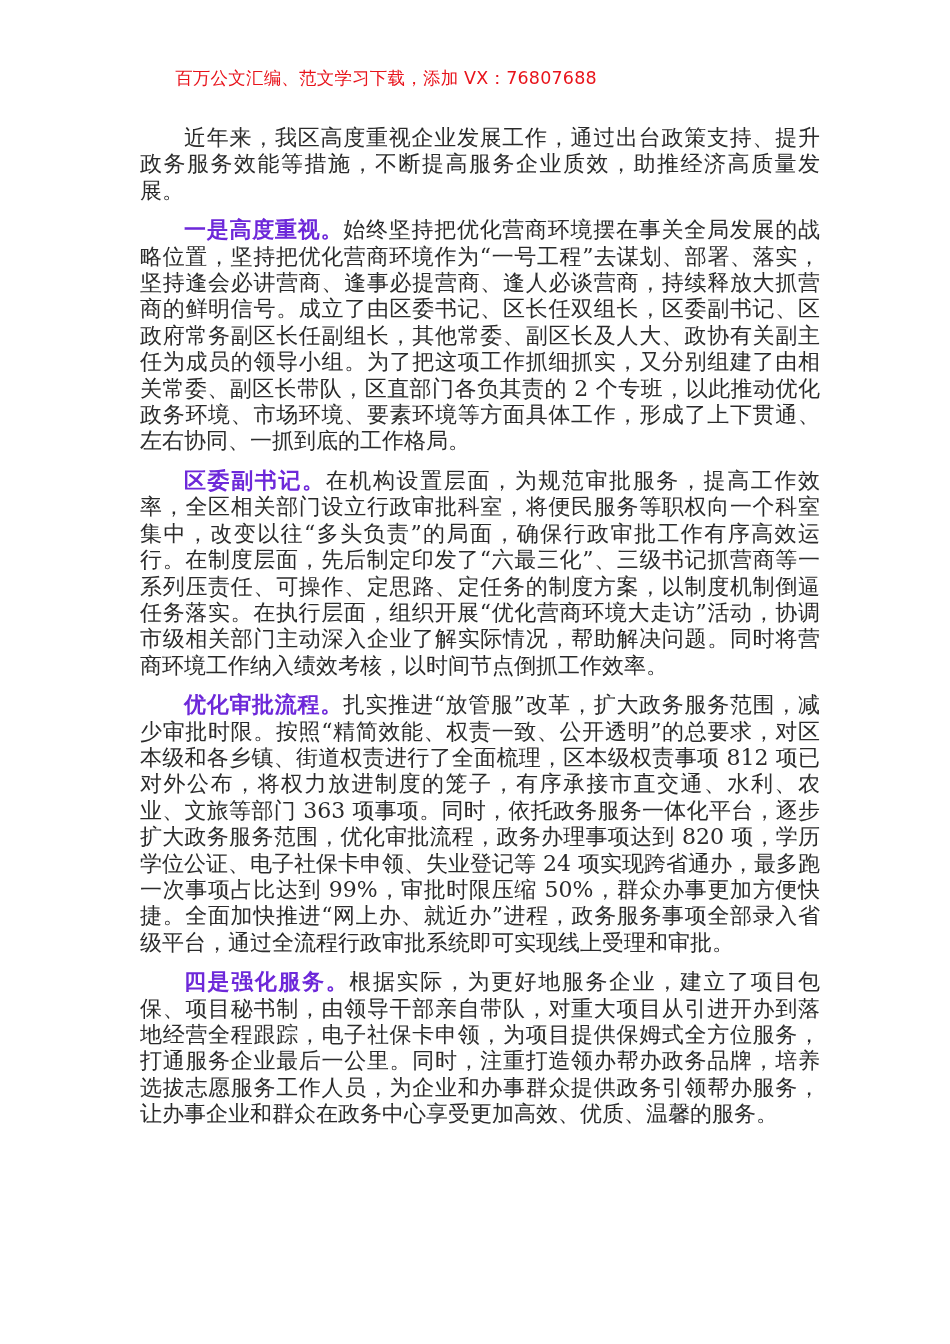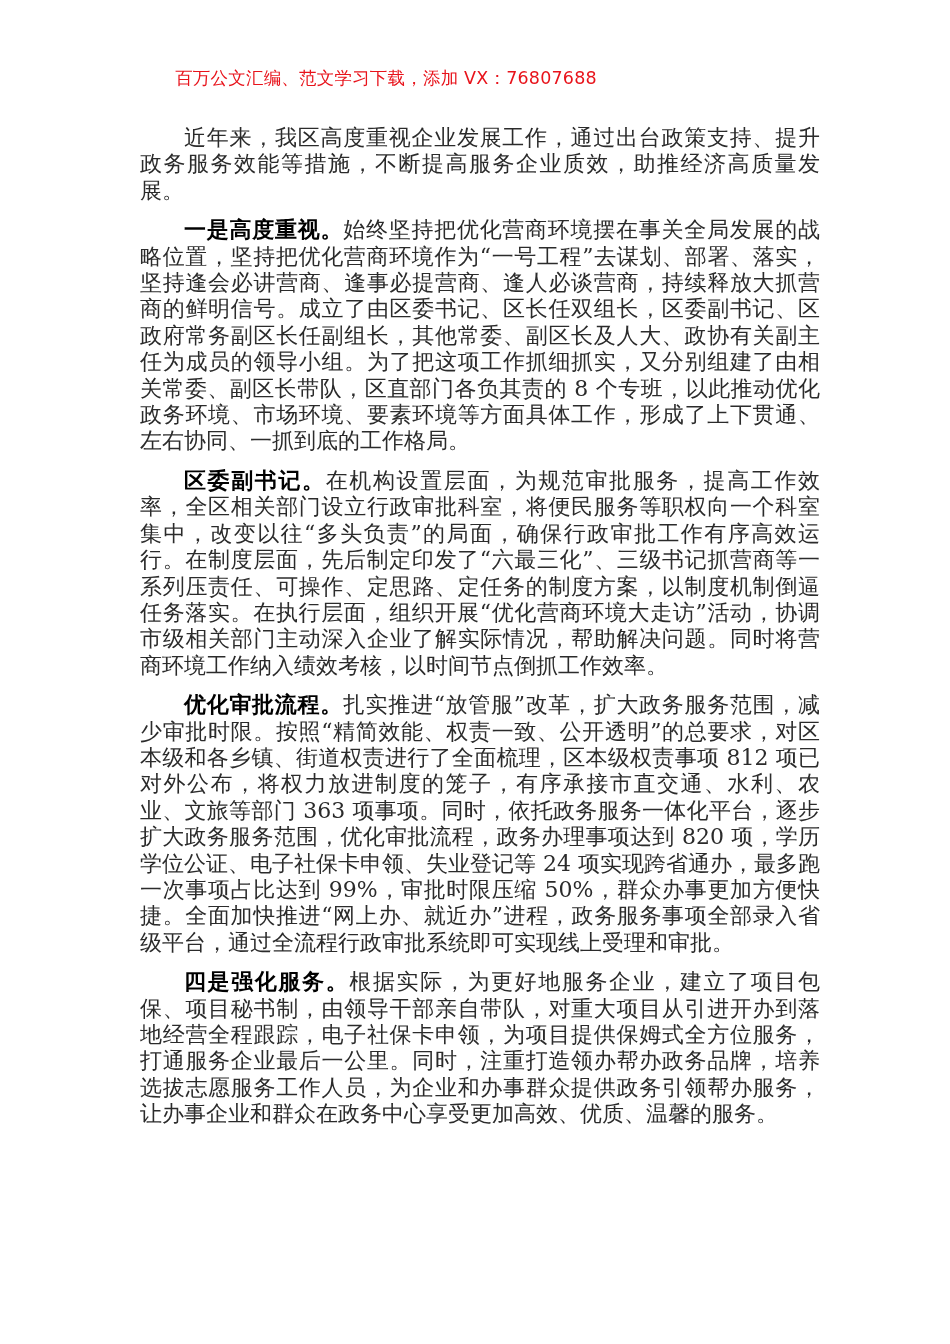--- a/index.html
+++ b/index.html
@@ -7,30 +7,30 @@
   .header {
     position: absolute; top: 66px; left: 0; width: 772px; text-align: center;
     color: #e8131b; font-family: "DejaVu Sans", sans-serif; font-size: 17.5px; letter-spacing: 0.2px;
   }
   .content {
     position: absolute; top: 125px; left: 140px; width: 680px;
     font-family: "DejaVu Serif", serif; font-size: 22px; line-height: 26.4px;
     color: #2b2b2b; text-align: justify;
   }
   .para { margin: 0 0 12px 0; text-indent: 2em; }
-  .lead { font-weight: bold; color: #000000; }
+  .lead { font-weight: bold; color: #6d28d9; }
 </style>
 </head>
 <body>
 
 <div class="header">百万公文汇编、范文学习下载，添加 VX：76807688</div>
 
 <div class="content">
   <p class="para">近年来，我区高度重视企业发展工作，通过出台政策支持、提升政务服务效能等措施，不断提高服务企业质效，助推经济高质量发展。</p>
 
-  <p class="para"><span class="lead">一是高度重视。</span><span>始终坚持把优化营商环境摆在事关全局发展的战略位置，坚持把优化营商环境作为“一号工程”去谋划、部署、落实，坚持逢会必讲营商、逢事必提营商、逢人必谈营商，持续释放大抓营商的鲜明信号。成立了由区委书记、区长任双组长，区委副书记、区政府常务副区长任副组长，其他常委、副区长及人大、政协有关副主任为成员的领导小组。为了把这项工作抓细抓实，又分别组建了由相关常委、副区长带队，区直部门各负其责的 8 个专班，以此推动优化政务环境、市场环境、要素环境等方面具体工作，形成了上下贯通、左右协同、一抓到底的工作格局。</span></p>
+  <p class="para"><span class="lead">一是高度重视。</span><span>始终坚持把优化营商环境摆在事关全局发展的战略位置，坚持把优化营商环境作为“一号工程”去谋划、部署、落实，坚持逢会必讲营商、逢事必提营商、逢人必谈营商，持续释放大抓营商的鲜明信号。成立了由区委书记、区长任双组长，区委副书记、区政府常务副区长任副组长，其他常委、副区长及人大、政协有关副主任为成员的领导小组。为了把这项工作抓细抓实，又分别组建了由相关常委、副区长带队，区直部门各负其责的 2 个专班，以此推动优化政务环境、市场环境、要素环境等方面具体工作，形成了上下贯通、左右协同、一抓到底的工作格局。</span></p>
 
   <p class="para"><span class="lead">区委副书记。</span><span>在机构设置层面，为规范审批服务，提高工作效率，全区相关部门设立行政审批科室，将便民服务等职权向一个科室集中，改变以往“多头负责”的局面，确保行政审批工作有序高效运行。在制度层面，先后制定印发了“六最三化”、三级书记抓营商等一系列压责任、可操作、定思路、定任务的制度方案，以制度机制倒逼任务落实。在执行层面，组织开展“优化营商环境大走访”活动，协调市级相关部门主动深入企业了解实际情况，帮助解决问题。同时将营商环境工作纳入绩效考核，以时间节点倒抓工作效率。</span></p>
 
   <p class="para"><span class="lead">优化审批流程。</span><span>扎实推进“放管服”改革，扩大政务服务范围，减少审批时限。按照“精简效能、权责一致、公开透明”的总要求，对区本级和各乡镇、街道权责进行了全面梳理，区本级权责事项 812 项已对外公布，将权力放进制度的笼子，有序承接市直交通、水利、农业、文旅等部门 363 项事项。同时，依托政务服务一体化平台，逐步扩大政务服务范围，优化审批流程，政务办理事项达到 820 项，学历学位公证、电子社保卡申领、失业登记等 24 项实现跨省通办，最多跑一次事项占比达到 99%，审批时限压缩 50%，群众办事更加方便快捷。全面加快推进“网上办、就近办”进程，政务服务事项全部录入省级平台，通过全流程行政审批系统即可实现线上受理和审批。</span></p>
 
   <p class="para"><span class="lead">四是强化服务。</span><span>根据实际，为更好地服务企业，建立了项目包保、项目秘书制，由领导干部亲自带队，对重大项目从引进开办到落地经营全程跟踪，电子社保卡申领，为项目提供保姆式全方位服务，打通服务企业最后一公里。同时，注重打造领办帮办政务品牌，培养选拔志愿服务工作人员，为企业和办事群众提供政务引领帮办服务，让办事企业和群众在政务中心享受更加高效、优质、温馨的服务。</span></p>
 </div>
 
 </body></html>

